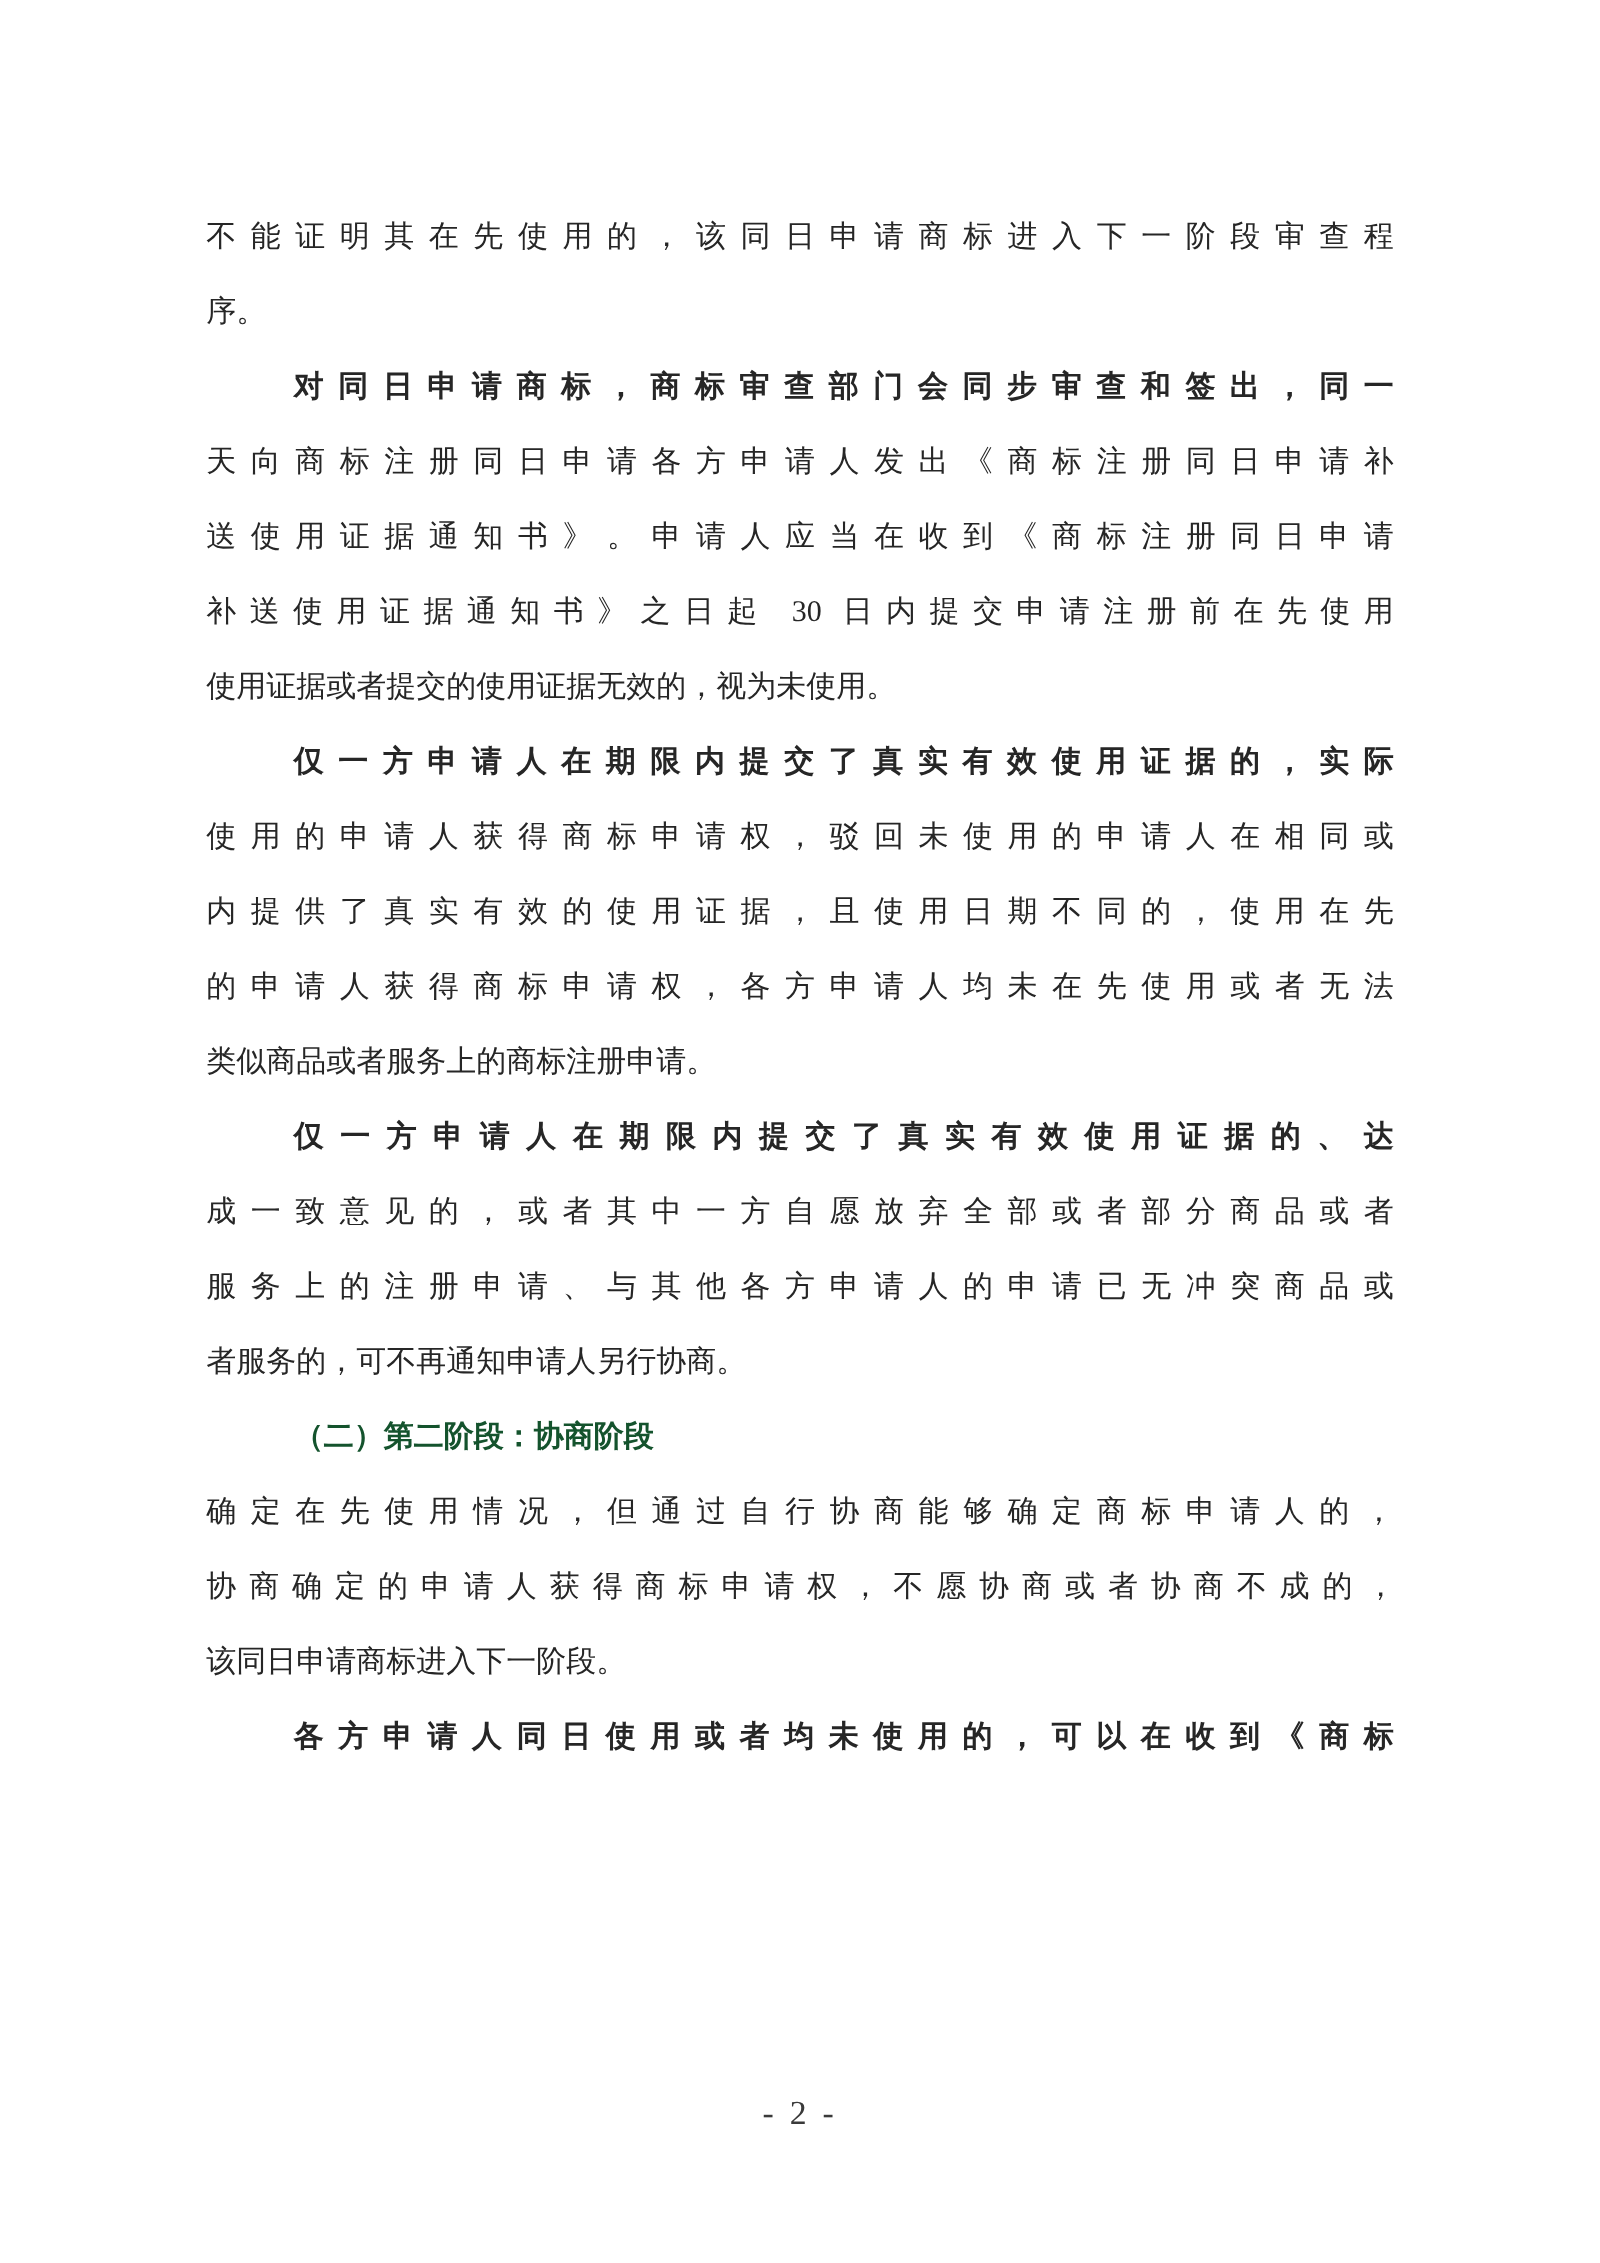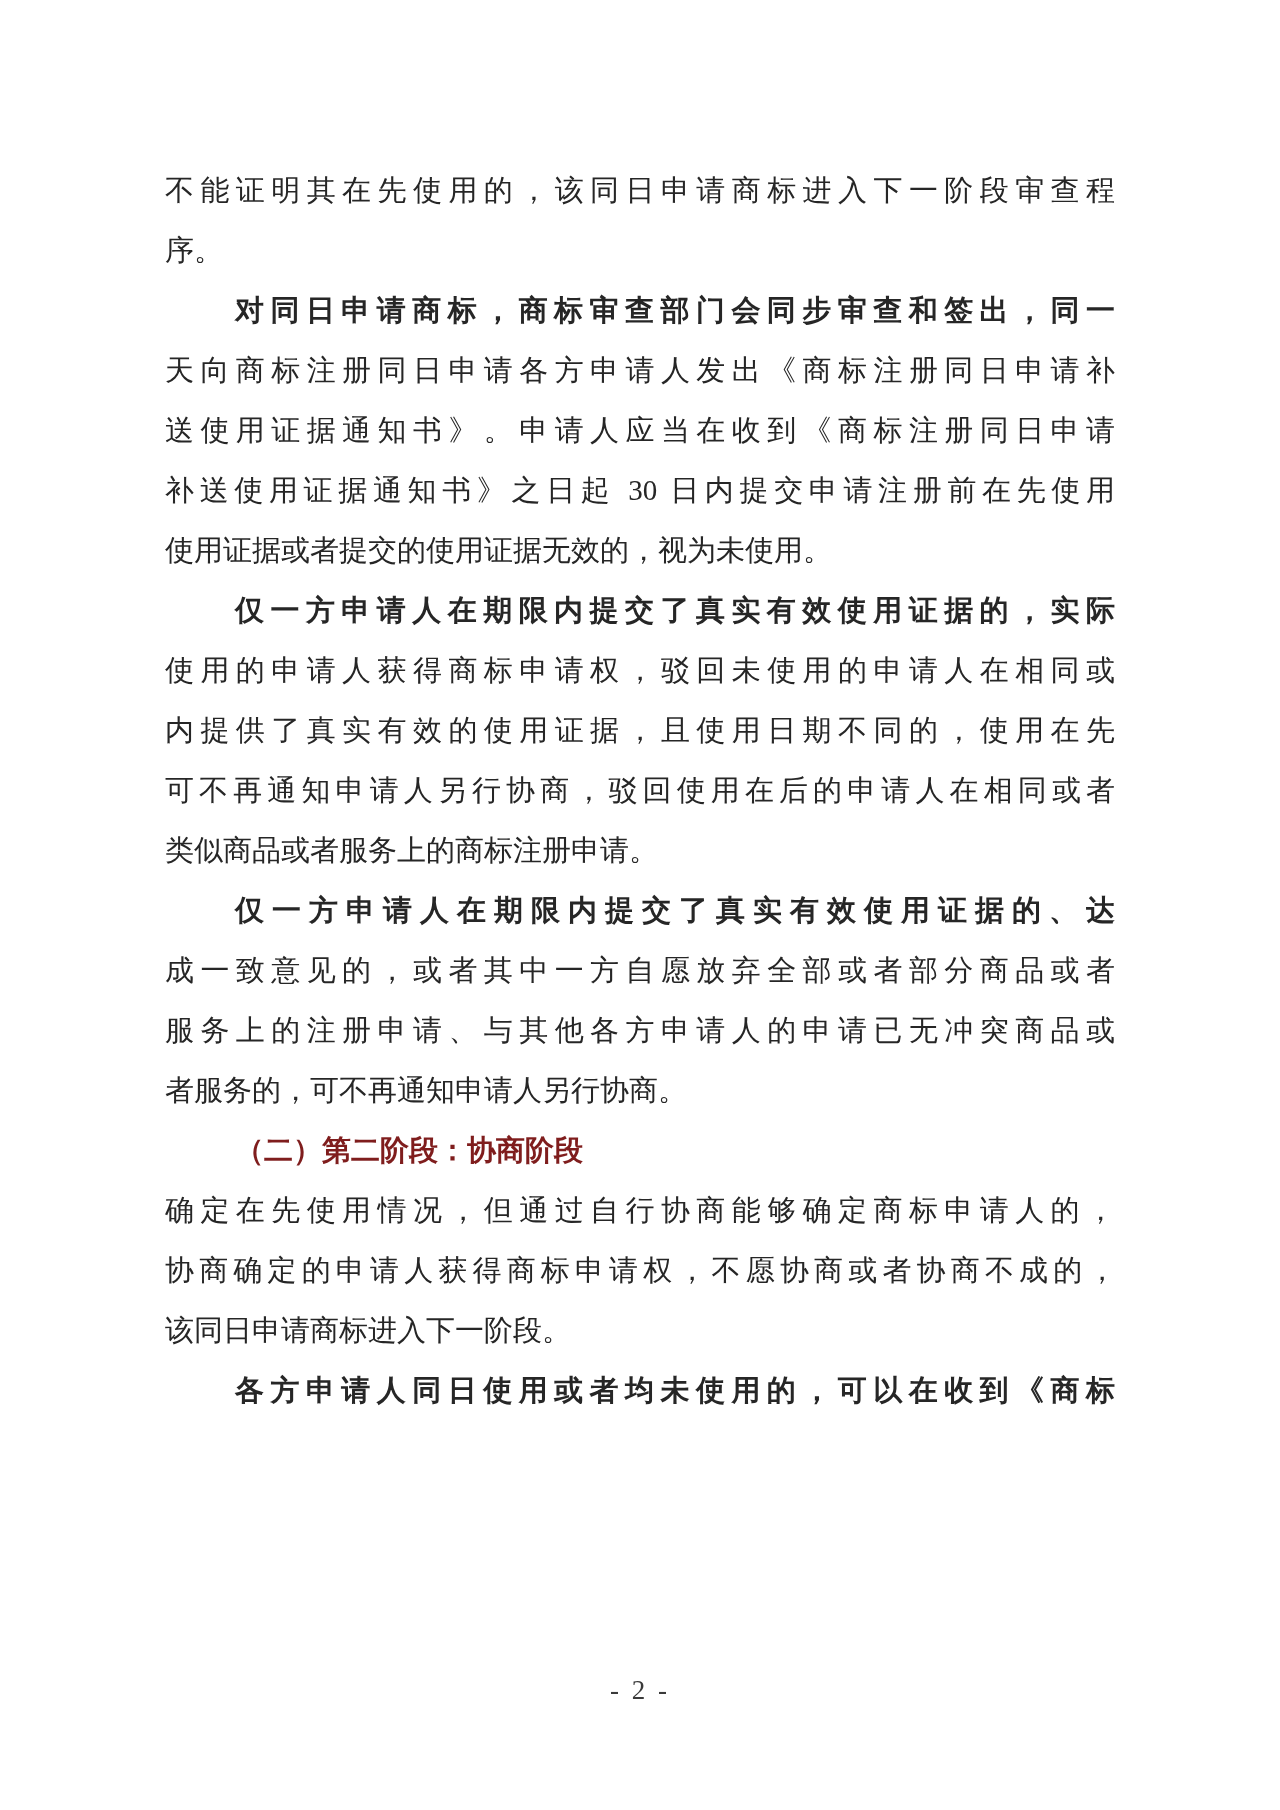--- a/index.html
+++ b/index.html
@@ -16,21 +16,21 @@
     color: #262626;
     overflow: hidden;
   }
   .textblock {
     position: absolute;
     left: 165px;
     top: 160px;
     width: 950px;
   }
   .line {
-    font-size: 29px;
+    font-size: 24px;
     line-height: 60px;
     height: 60px;
     white-space: normal;
     text-align: left;
   }
   
   .fill {
     text-align: justify;
     text-align-last: justify;
   }
@@ -38,21 +38,21 @@
   .indent {
     text-indent: 70px;
     font-weight: bold;
   }
   
   .squeeze {
     letter-spacing: -1.4px;
   }
   .heading {
     font-weight: bold;
-    color: #7f1d1d;
+    color: #14532d;
   }
   .footer {
     position: absolute;
     left: 0;
     top: 1672px;
     width: 100%;
     text-align: center;
     font-size: 27px;
     line-height: 36px;
     letter-spacing: 3px;
@@ -67,21 +67,21 @@
     <div class="line fill">不能证明其在先使用的，该同日申请商标进入下一阶段审查程</div>
     <div class="line">序。</div>
     <div class="line fill indent">对同日申请商标，商标审查部门会同步审查和签出，同一</div>
     <div class="line fill">天向商标注册同日申请各方申请人发出《商标注册同日申请补</div>
     <div class="line fill">送使用证据通知书》。申请人应当在收到《商标注册同日申请</div>
     <div class="line fill">补送使用证据通知书》之日起 30 日内提交申请注册前在先使用</div>
     <div class="line">使用证据或者提交的使用证据无效的，视为未使用。</div>
     <div class="line fill indent">仅一方申请人在期限内提交了真实有效使用证据的，实际</div>
     <div class="line fill">使用的申请人获得商标申请权，驳回未使用的申请人在相同或</div>
     <div class="line fill">内提供了真实有效的使用证据，且使用日期不同的，使用在先</div>
-    <div class="line fill">可不再通知申请人另行协商，驳回使用在后的申请人在相同或者</div>
+    <div class="line fill">的申请人获得商标申请权，各方申请人均未在先使用或者无法</div>
     <div class="line">类似商品或者服务上的商标注册申请。</div>
     <div class="line fill indent">仅一方申请人在期限内提交了真实有效使用证据的、达</div>
     <div class="line fill">成一致意见的，或者其中一方自愿放弃全部或者部分商品或者</div>
     <div class="line fill">服务上的注册申请、与其他各方申请人的申请已无冲突商品或</div>
     <div class="line">者服务的，可不再通知申请人另行协商。</div>
     <div class="line heading indent">（二）第二阶段：协商阶段</div>
     <div class="line fill">确定在先使用情况，但通过自行协商能够确定商标申请人的，</div>
     <div class="line fill squeeze">协商确定的申请人获得商标申请权，不愿协商或者协商不成的，</div>
     <div class="line">该同日申请商标进入下一阶段。</div>
     <div class="line fill indent">各方申请人同日使用或者均未使用的，可以在收到《商标</div>

